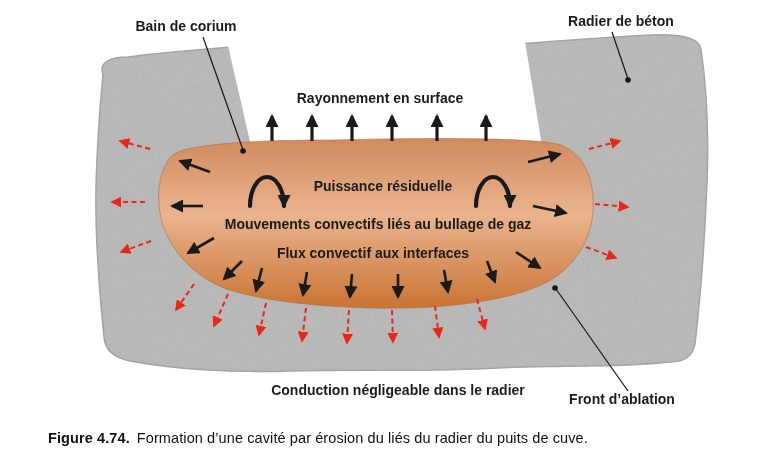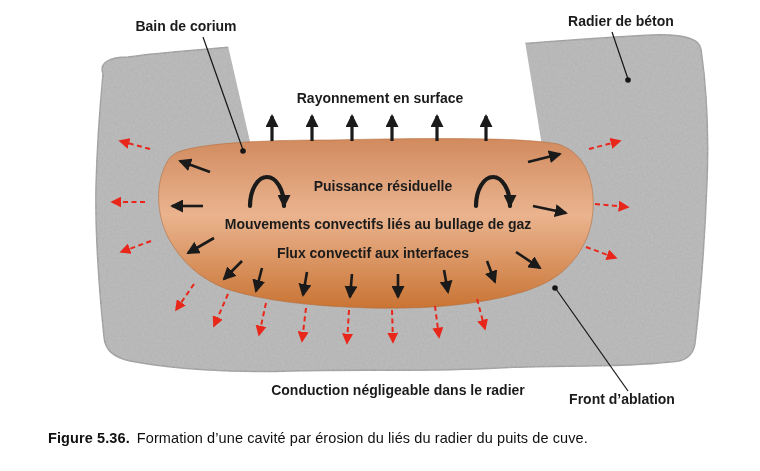--- a/index.html
+++ b/index.html
@@ -126,16 +126,16 @@
     <text x="621" y="26" text-anchor="middle">Radier de béton</text>
     <text x="380" y="103" text-anchor="middle">Rayonnement en surface</text>
     <text x="383" y="191" text-anchor="middle">Puissance résiduelle</text>
     <text x="378" y="229" text-anchor="middle">Mouvements convectifs liés au bullage de gaz</text>
     <text x="373" y="258" text-anchor="middle">Flux convectif aux interfaces</text>
     <text class="conduction" x="398" y="395" text-anchor="middle" fill="#f54a14">Conduction négligeable dans le radier</text>
     <text x="622" y="404" text-anchor="middle">Front d’ablation</text>
   </svg>
 
   <div class="caption">
-    <span class="caption-label">Figure 5.36.</span><span class="caption-text">Formation d’une cavité par érosion du liés du radier du puits de cuve.</span>
+    <span class="caption-label">Figure 4.74.</span><span class="caption-text">Formation d’une cavité par érosion du liés du radier du puits de cuve.</span>
   </div>
 
 </div>
 
 </body></html>

